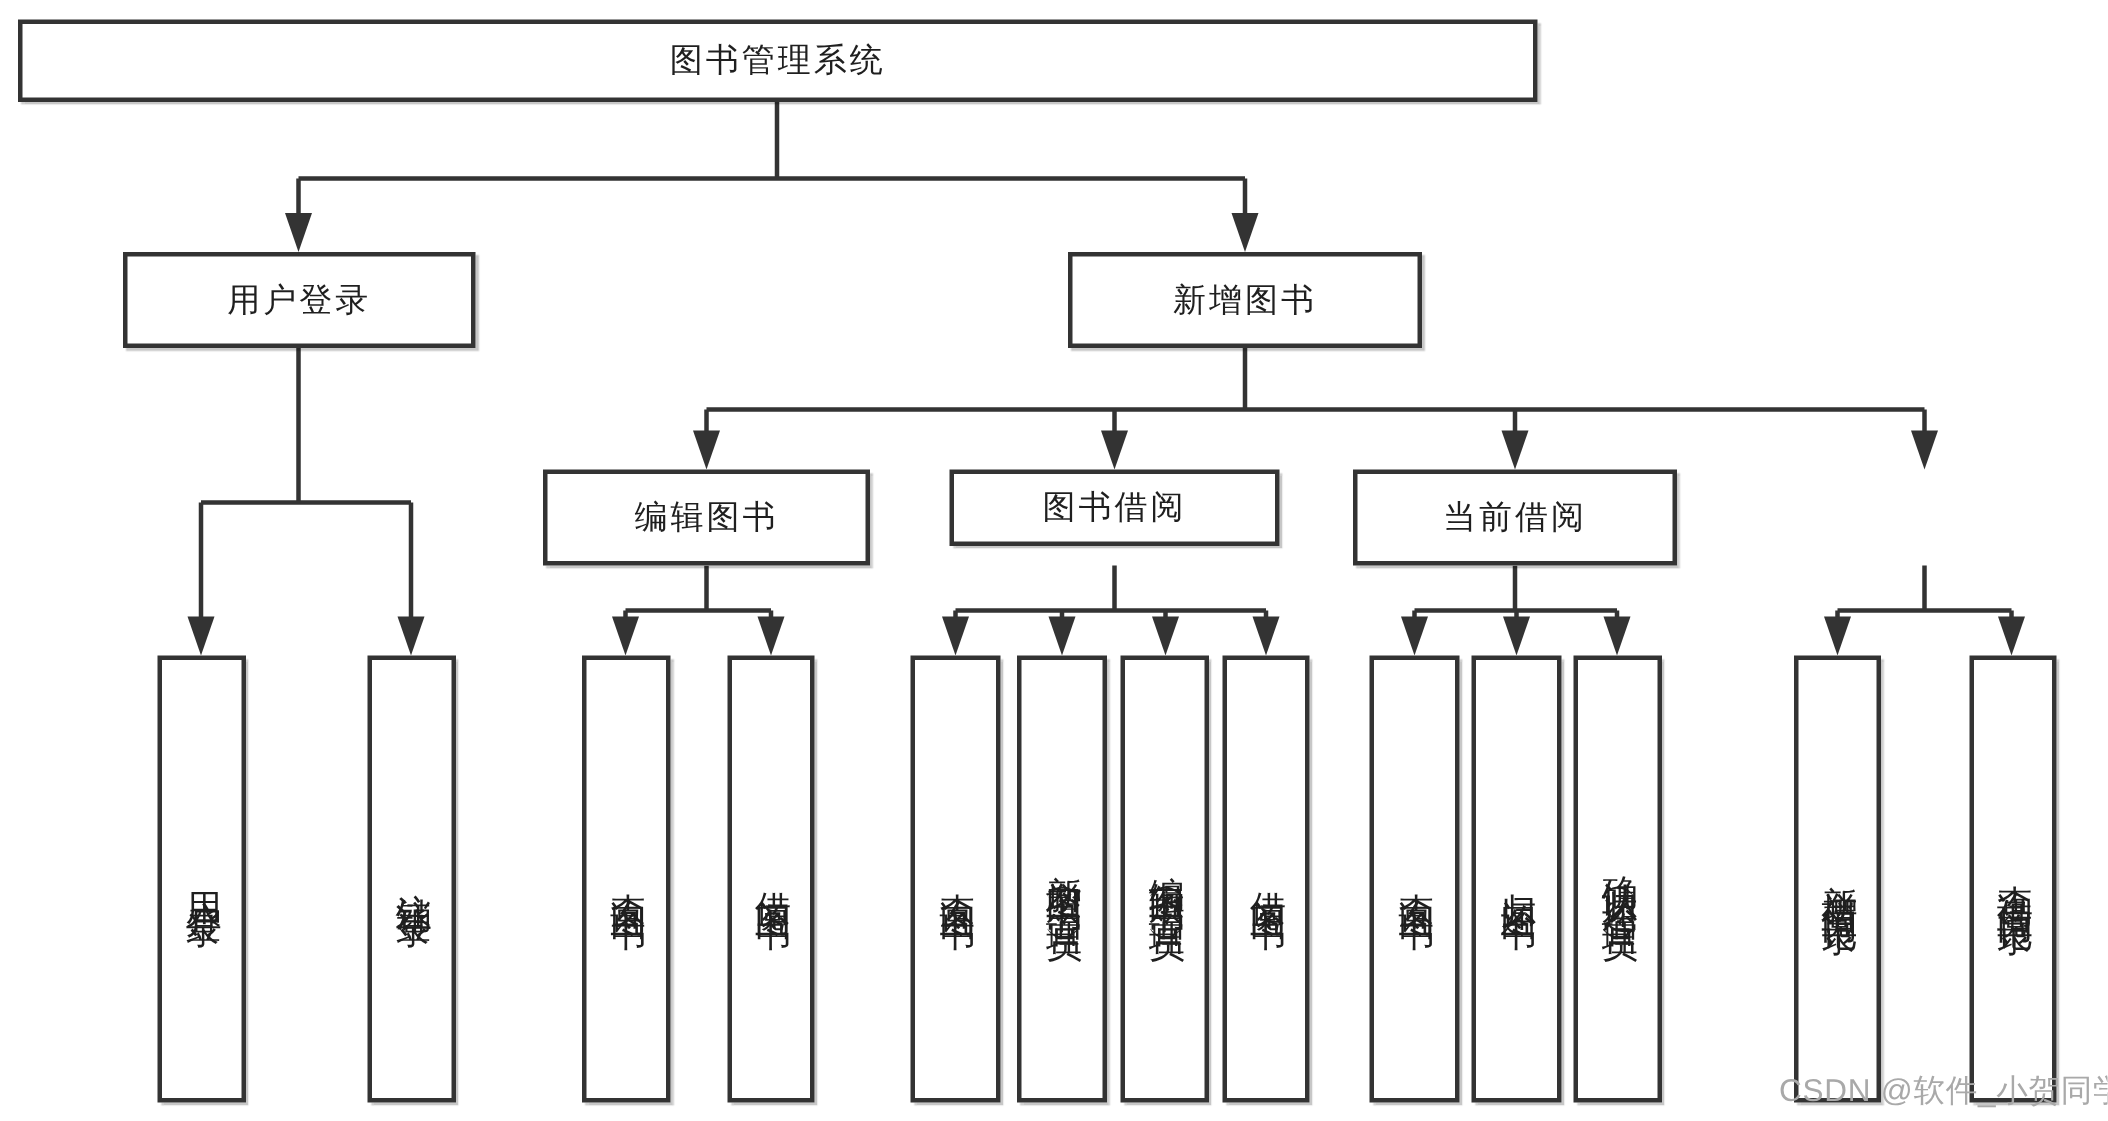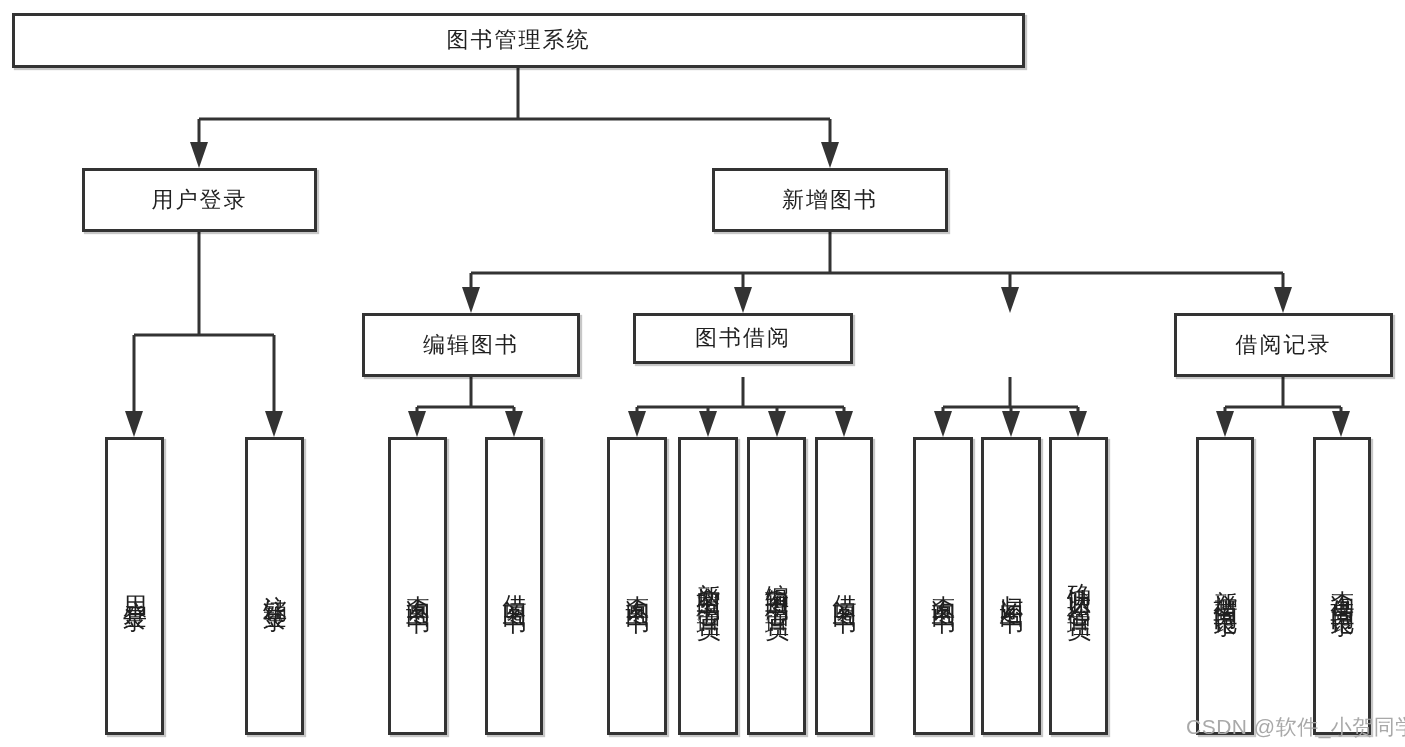--- a/index.html
+++ b/index.html
@@ -90,21 +90,21 @@
     </g>
   </svg>
 
   <div class="node h" style="left:12px;top:13px;width:1013px;height:55px">图书管理系统</div>
 
   <div class="node h" style="left:82px;top:168px;width:235px;height:64px">用户登录</div>
   <div class="node h" style="left:712px;top:168px;width:236px;height:64px">新增图书</div>
 
   <div class="node h" style="left:362px;top:313px;width:218px;height:64px">编辑图书</div>
   <div class="node h" style="left:633px;top:313px;width:220px;height:51px">图书借阅</div>
-  <div class="node h" style="left:1174px;top:313px;width:219px;height:64px">借阅记录</div>
+  <div class="node h" style="left:902px;top:313px;width:216px;height:64px">当前借阅</div>
 
   <div class="node v" style="left:105px;top:437px;width:59px;height:298px">用户登录</div>
   <div class="node v" style="left:245px;top:437px;width:59px;height:298px">注销登录</div>
 
   <div class="node v" style="left:388px;top:437px;width:59px;height:298px">查询图书</div>
   <div class="node v" style="left:485px;top:437px;width:58px;height:298px">借阅图书</div>
 
   <div class="node v" style="left:607px;top:437px;width:60px;height:298px">查询图书</div>
   <div class="node v" style="left:678px;top:437px;width:60px;height:298px">新增图书（管理员）</div>
   <div class="node v" style="left:747px;top:437px;width:59px;height:298px">编辑图书（管理员）</div>

